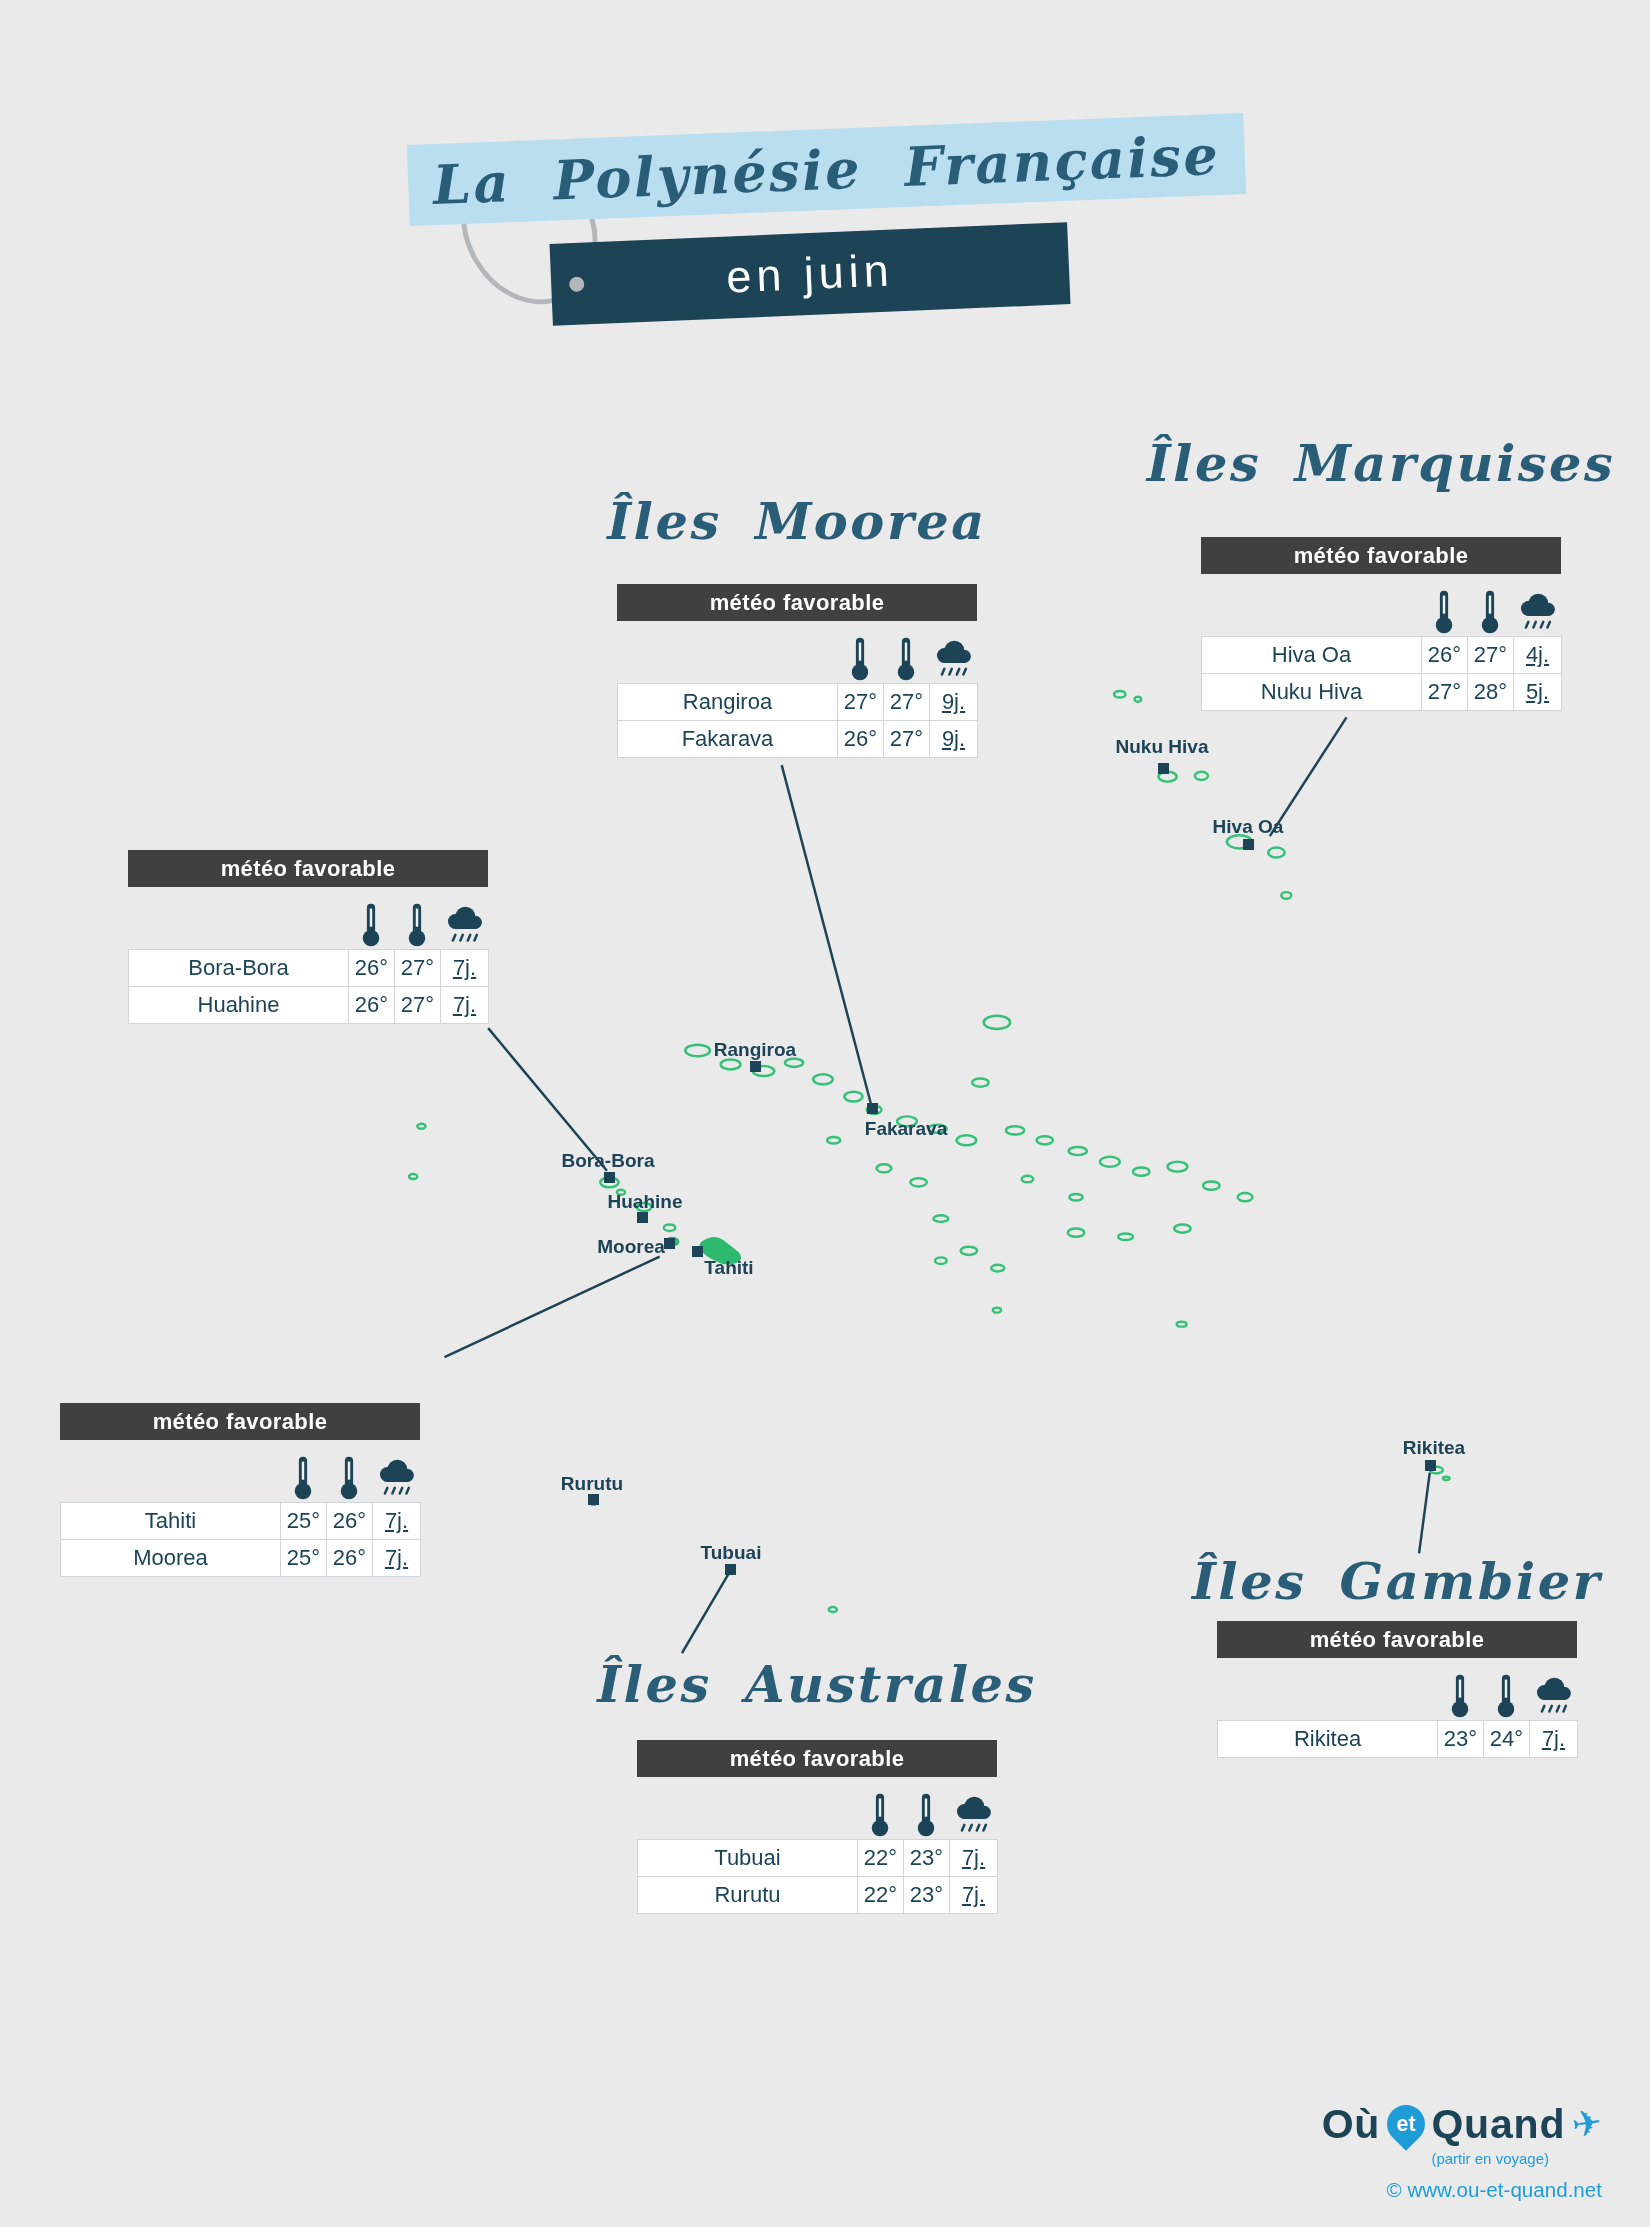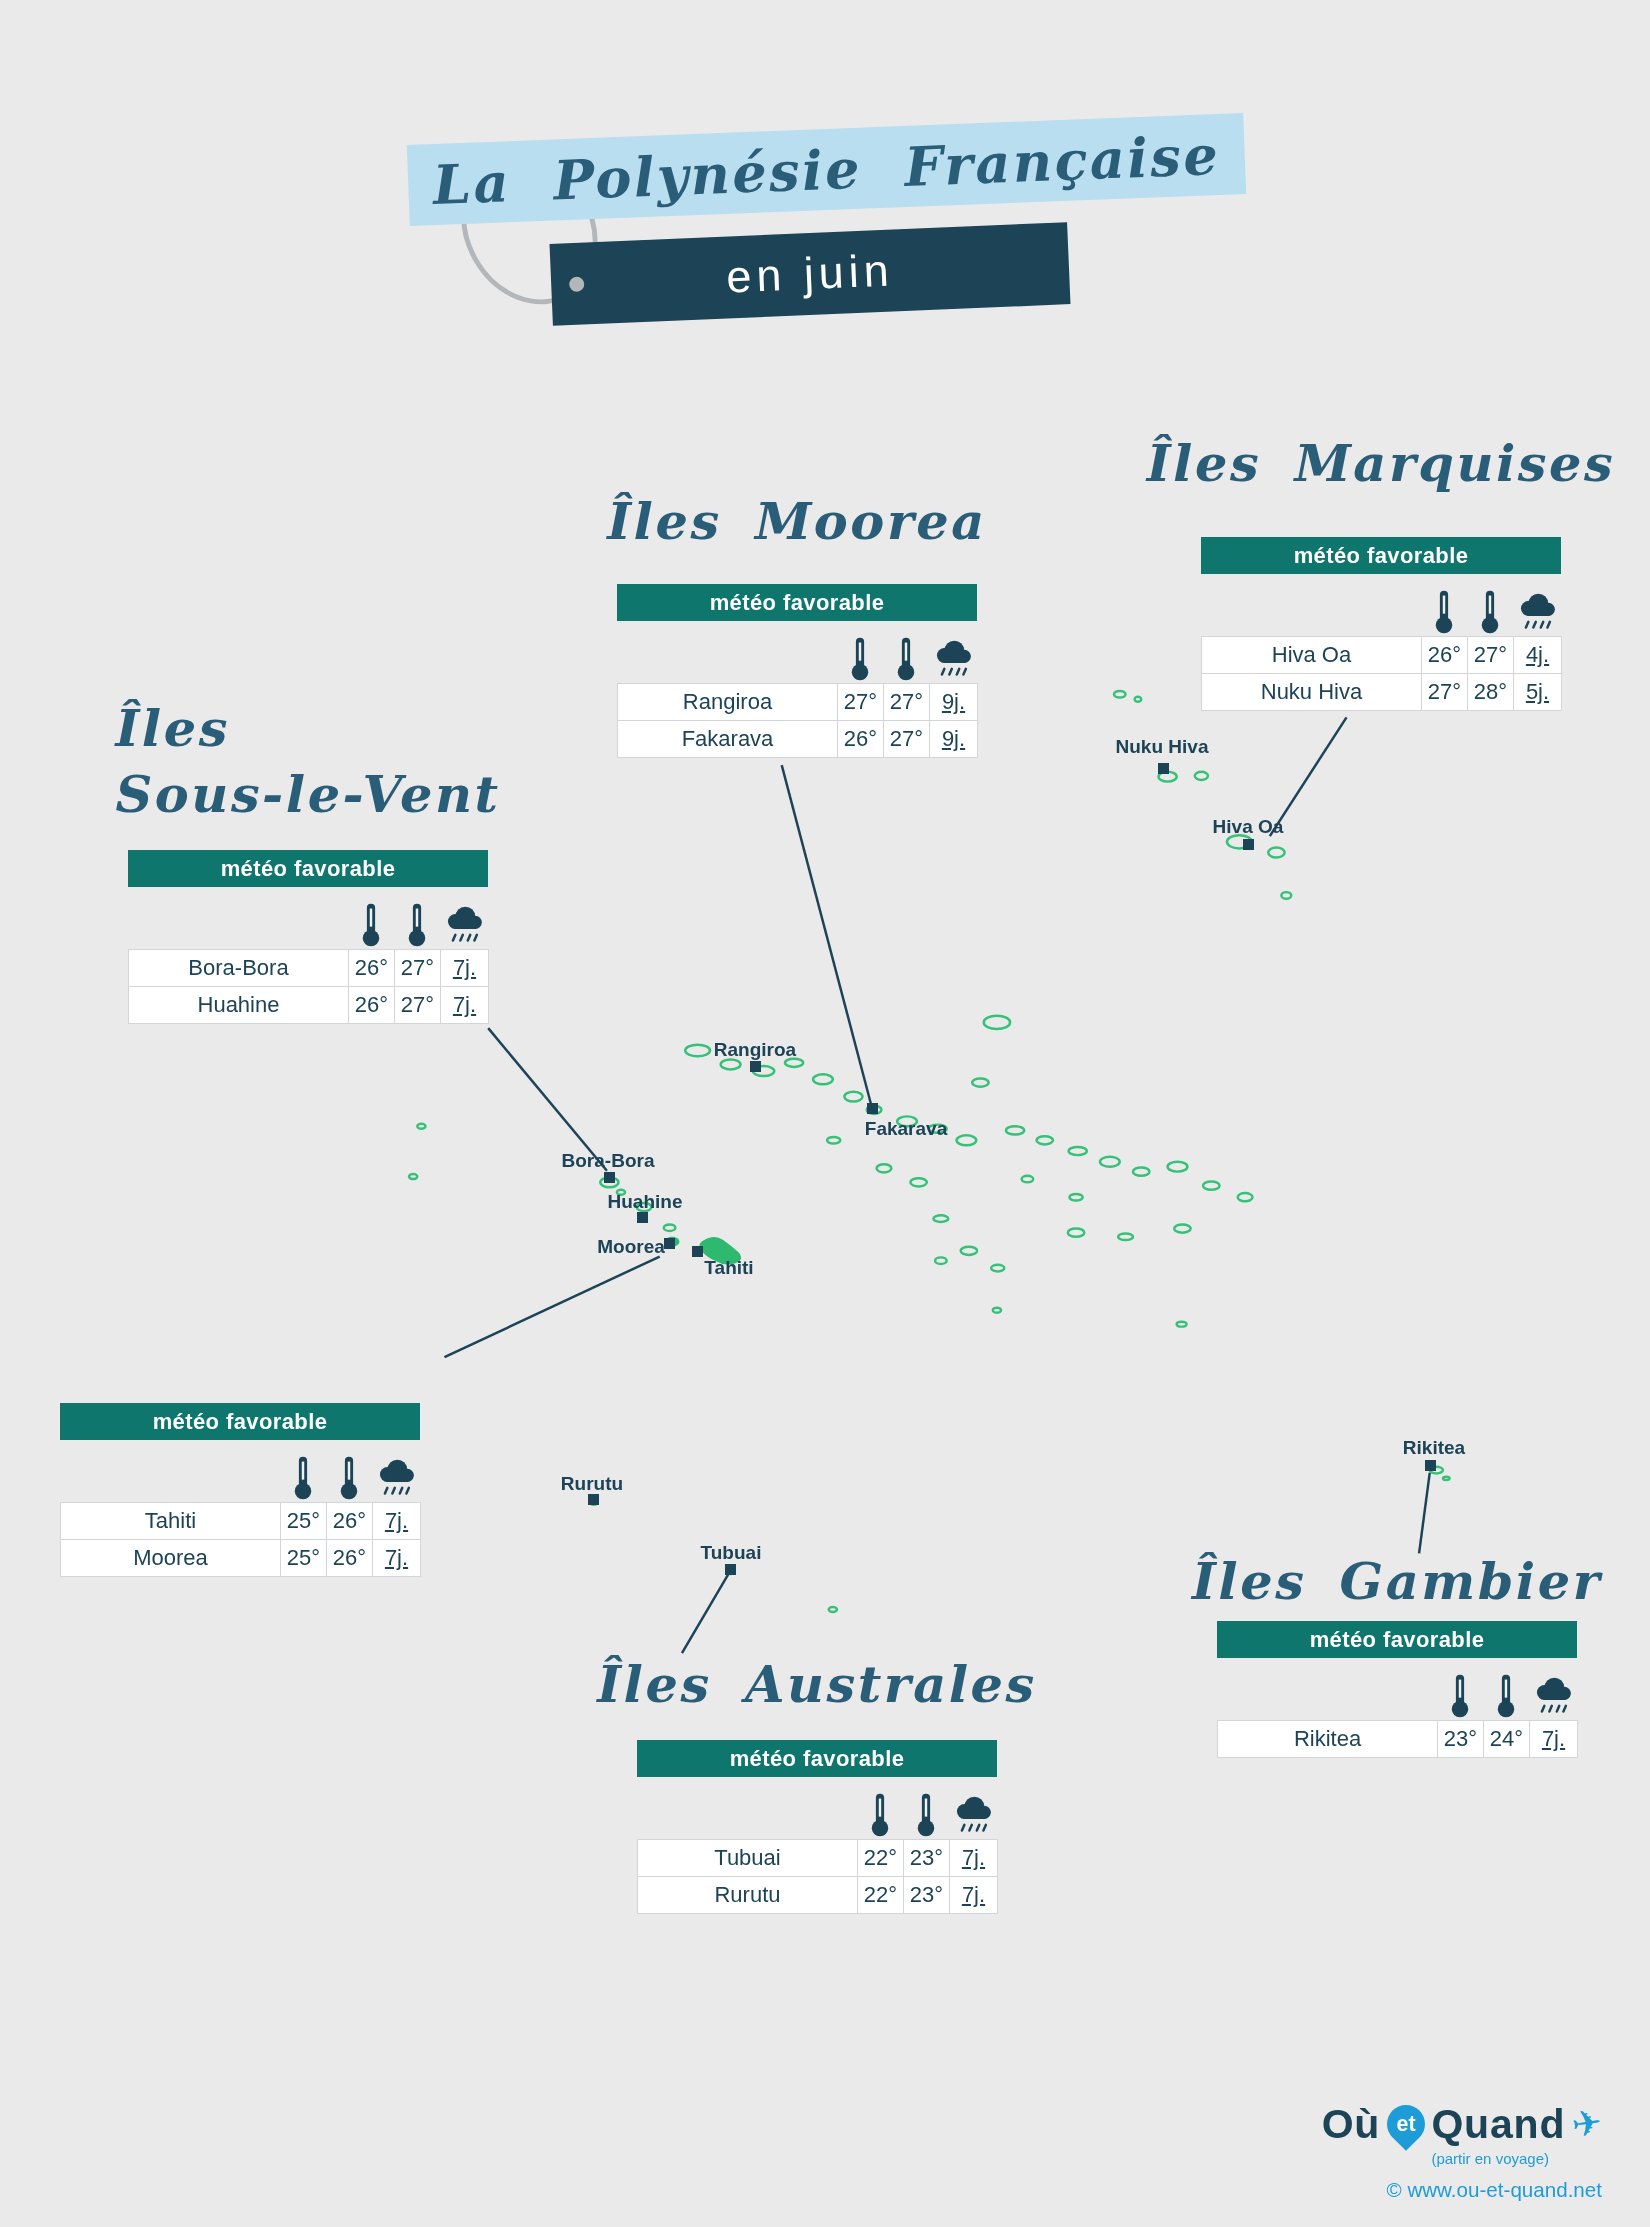--- a/index.html
+++ b/index.html
@@ -43,21 +43,21 @@
     line-height:1.28;
   }
   .g-mar .region-title { margin-bottom:41px; }
   .g-tua .region-title { margin-bottom:30px; }
   .g-slv .region-title { margin-bottom:23px; }
   .g-duv .region-title { margin-bottom:31px; }
   .g-aus .region-title { margin-bottom:23px; }
   .g-gam .region-title { margin-bottom:6.6px; }
 
   .badge {
-    height:37px; line-height:37px; background:#0f766e; color:#ffffff;
+    height:37px; line-height:37px; background:#404040; color:#ffffff;
     font-weight:bold; font-size:22px; text-align:center; letter-spacing:0.4px;
   }
   .icons-row { margin-top:11.5px; height:49px; display:flex; align-items:flex-end; padding-left:220px; }
   .icell { display:flex; justify-content:center; align-items:flex-end; }
   .icell.w1 { width:46px; } .icell.w2 { width:46px; } .icell.w3 { width:48px; }
 
   table.wtable { margin-top:1.6px; width:360px; border-collapse:collapse; background:#ffffff; table-layout:fixed; }
   table.wtable td {
     border:1.6px solid #d2d6d8; height:37px; text-align:center;
     font-size:22px; color:#1c4356; overflow:hidden;
@@ -268,24 +268,20 @@
         <td class="place">Fakarava</td>
         <td class="v1">26°</td>
         <td class="v2">27°</td>
         <td class="v3">9j.</td>
       </tr>
     </tbody>
       </table>
   </div>
 
   <div class="region g-slv" style="left:128px; top:850px;">
-    <div class="region-title">
-      <div>Îles</div>
-      <div>Sous-le-Vent</div>
-    </div>
     <div class="badge">météo favorable</div>
     <div class="icons-row">
       <span class="icell w1">
           <svg width="20" height="46" viewBox="0 0 24 56">
             <rect x="7" y="2" width="10" height="38" rx="5" fill="#1c4356"></rect>
             <circle cx="12" cy="44" r="10" fill="#1c4356"></circle>
             <rect x="10.5" y="8" width="3" height="22" fill="#eef2f3"></rect>
           </svg>
         </span>
       <span class="icell w2">

